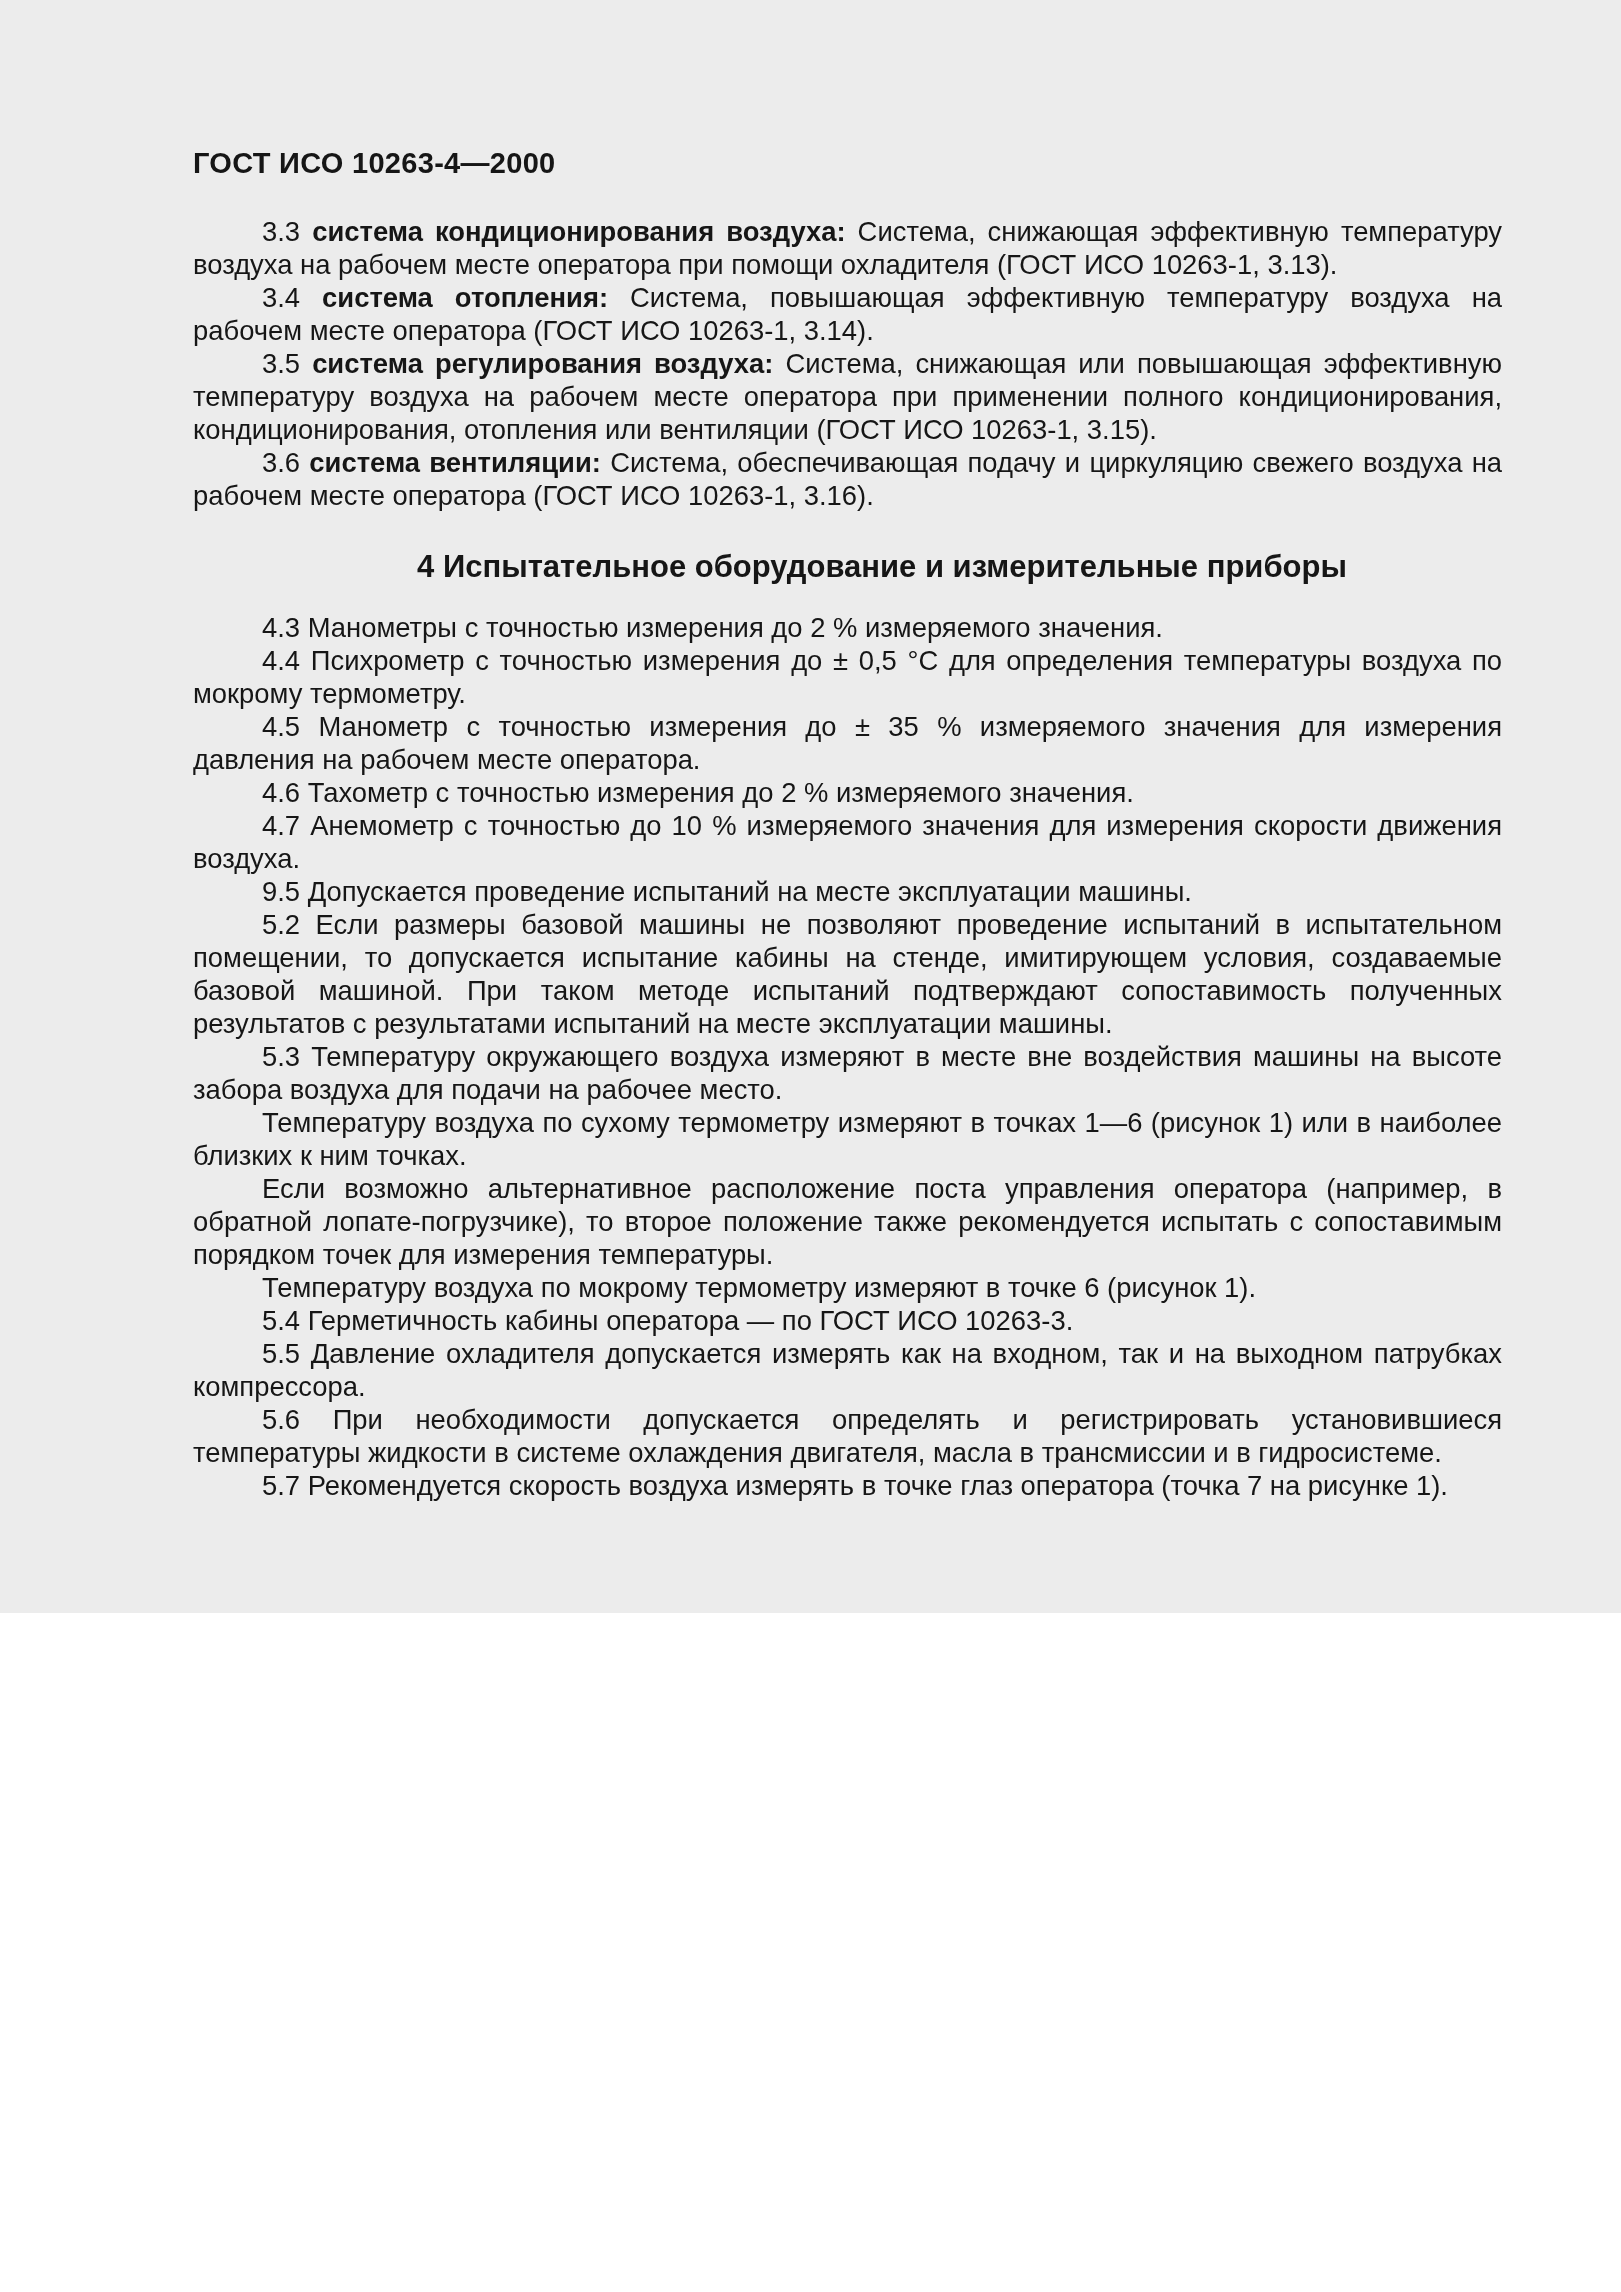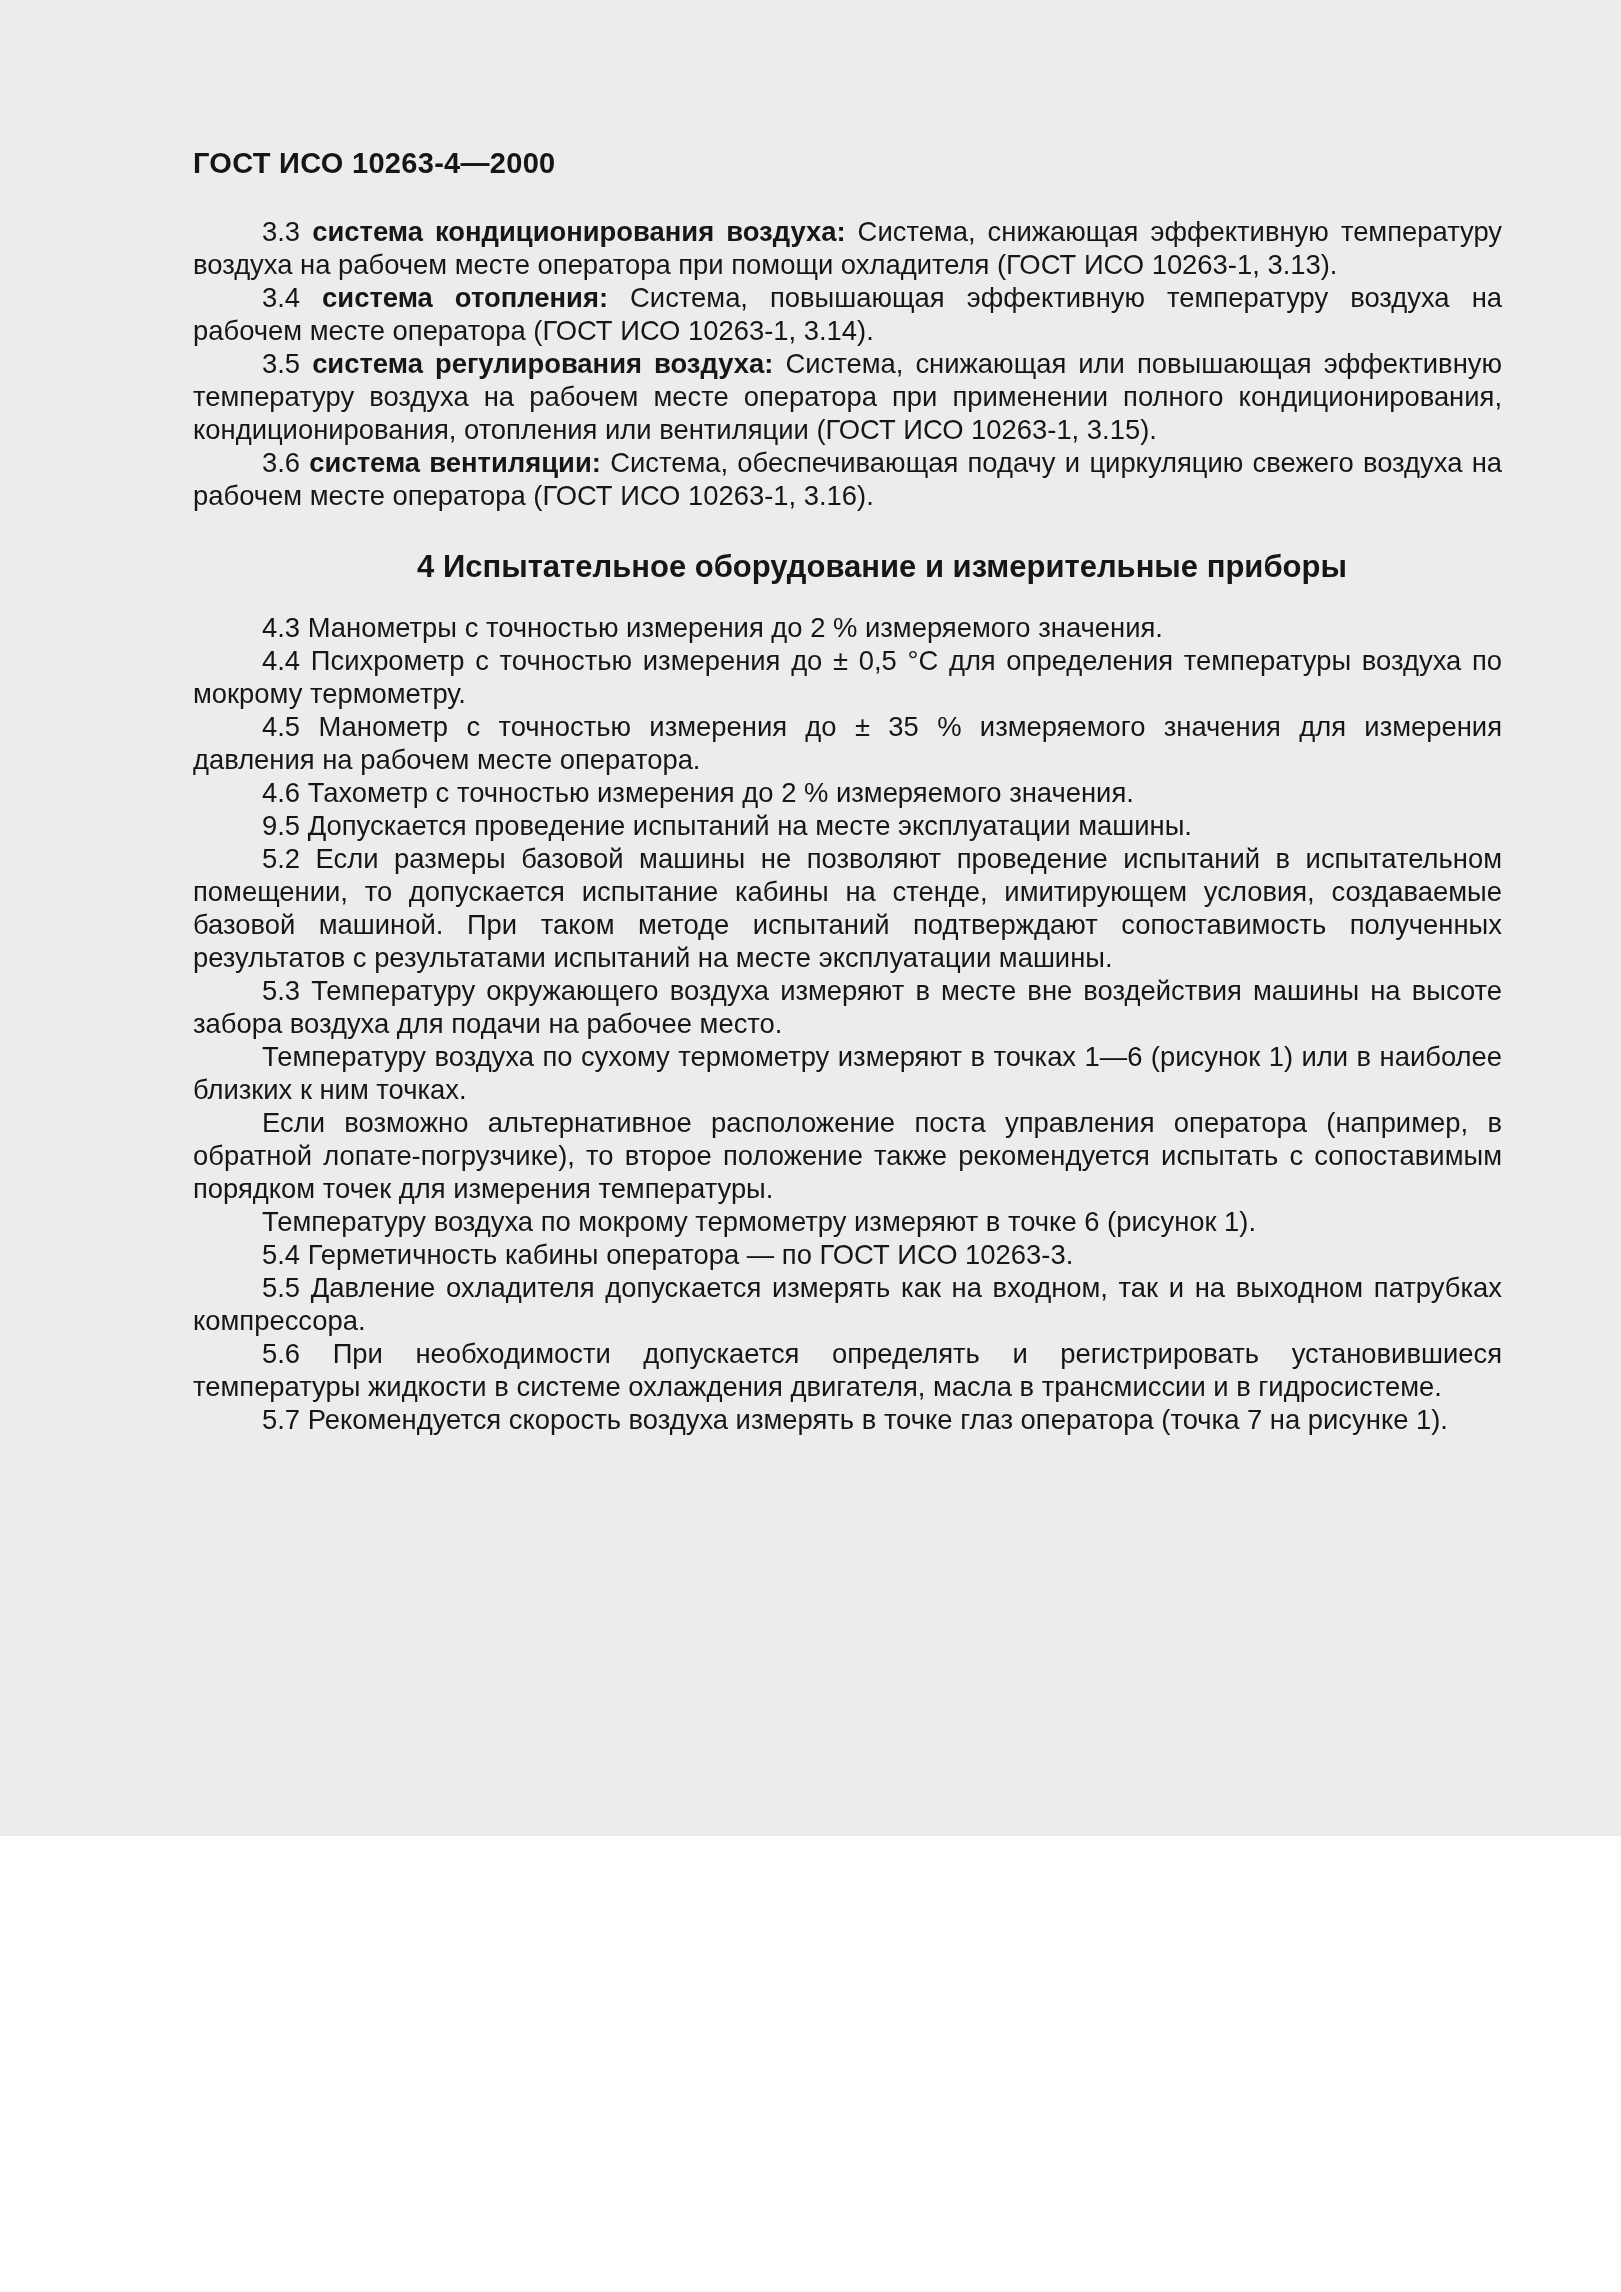--- a/index.html
+++ b/index.html
@@ -2,21 +2,21 @@
 <html><head>
 <meta charset="utf-8">
 <style>
   html, body { margin: 0; padding: 0; }
   body {
     width: 1621px; height: 2293px;
     font-family: "Liberation Sans", "DejaVu Sans", sans-serif;
   }
   .page {
     position: relative;
-    width: 1621px; height: 1836px;
+    width: 1621px; height: 1613px;
     background: #ececec;
     color: #161616;
     overflow: hidden;
   }
   .doc-header {
     position: absolute; left: 193px; top: 149px;
     font-size: 29px; font-weight: 700; line-height: 1;
     letter-spacing: 0.3px; white-space: nowrap;
   }
   .doc-content {
@@ -47,20 +47,21 @@
   <div class="doc-content" id="doc-content">
       <p class="para"><span>3.3 </span><b>система кондиционирования воздуха:</b><span> Система, снижающая эффективную температуру воздуха на рабочем месте оператора при помощи охладителя (ГОСТ ИСО 10263-1, 3.13).</span></p>
       <p class="para"><span>3.4 </span><b>система отопления:</b><span> Система, повышающая эффективную температуру воздуха на рабочем месте оператора (ГОСТ ИСО 10263-1, 3.14).</span></p>
       <p class="para"><span>3.5 </span><b>система регулирования воздуха:</b><span> Система, снижающая или повышающая эффективную температуру воздуха на рабочем месте оператора при применении полного кондиционирования, кондиционирования, отопления или вентиляции (ГОСТ ИСО 10263-1, 3.15).</span></p>
       <p class="para"><span>3.6 </span><b>система вентиляции:</b><span> Система, обеспечивающая подачу и циркуляцию свежего воздуха на рабочем месте оператора (ГОСТ ИСО 10263-1, 3.16).</span></p>
       <h2 class="section-heading">4 Испытательное оборудование и измерительные приборы</h2>
       <p class="para"><span>4.3 Манометры с точностью измерения до 2 % измеряемого значения.</span></p>
       <p class="para"><span>4.4 Психрометр с точностью измерения до ± 0,5 °С для определения температуры воздуха по мокрому термометру.</span></p>
       <p class="para"><span>4.5 Манометр с точностью измерения до ± 35 % измеряемого значения для измерения давления на рабочем месте оператора.</span></p>
       <p class="para"><span>4.6 Тахометр с точностью измерения до 2 % измеряемого значения.</span></p>
+      <p class="para"><span>4.7 Анемометр с точностью до 10 % измеряемого значения для измерения скорости движения воздуха.</span></p>
       <p class="para"><span>9.5 Допускается проведение испытаний на месте эксплуатации машины.</span></p>
       <p class="para"><span>5.2 Если размеры базовой машины не позволяют проведение испытаний в испытательном помещении, то допускается испытание кабины на стенде, имитирующем условия, создаваемые базовой машиной. При таком методе испытаний подтверждают сопоставимость полученных результатов с результатами испытаний на месте эксплуатации машины.</span></p>
       <p class="para"><span>5.3 Температуру окружающего воздуха измеряют в месте вне воздействия машины на высоте забора воздуха для подачи на рабочее место.</span></p>
       <p class="para"><span>Температуру воздуха по сухому термометру измеряют в точках 1—6 (рисунок 1) или в наиболее близких к ним точках.</span></p>
       <p class="para"><span>Если возможно альтернативное расположение поста управления оператора (например, в обратной лопате-погрузчике), то второе положение также рекомендуется испытать с сопоставимым порядком точек для измерения температуры.</span></p>
       <p class="para"><span>Температуру воздуха по мокрому термометру измеряют в точке 6 (рисунок 1).</span></p>
       <p class="para"><span>5.4 Герметичность кабины оператора — по ГОСТ ИСО 10263-3.</span></p>
       <p class="para"><span>5.5 Давление охладителя допускается измерять как на входном, так и на выходном патрубках компрессора.</span></p>
       <p class="para"><span>5.6 При необходимости допускается определять и регистрировать установившиеся температуры жидкости в системе охлаждения двигателя, масла в трансмиссии и в гидросистеме.</span></p>
       <p class="para"><span>5.7 Рекомендуется скорость воздуха измерять в точке глаз оператора (точка 7 на рисунке 1).</span></p>

